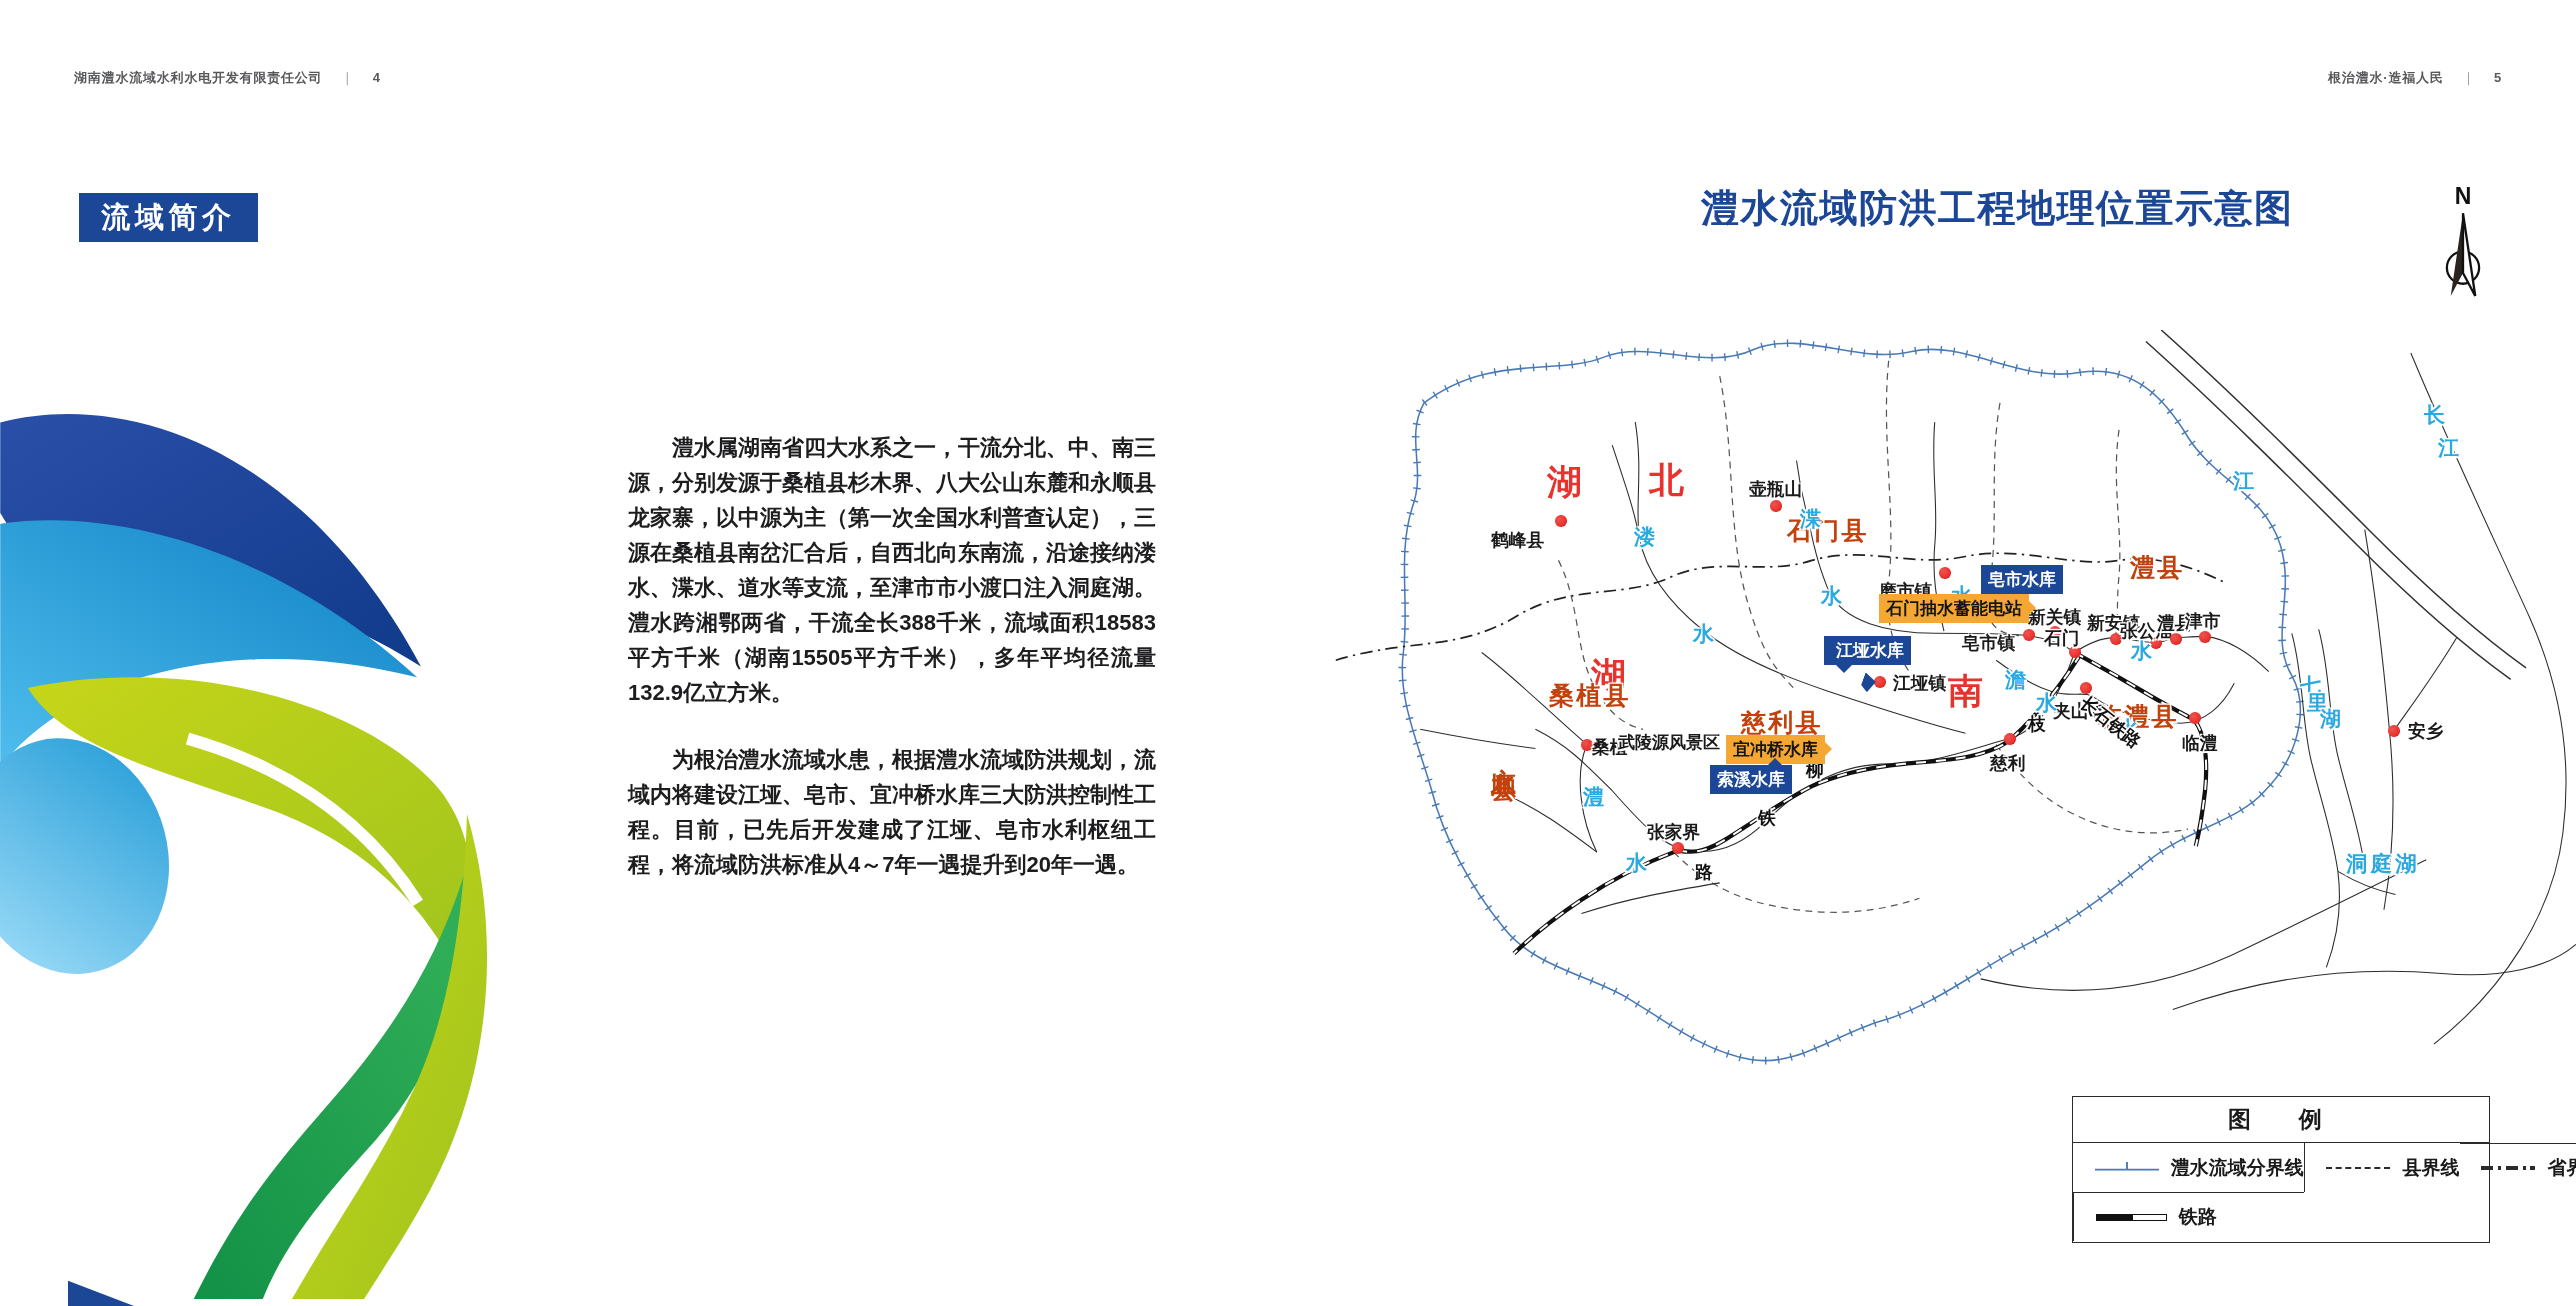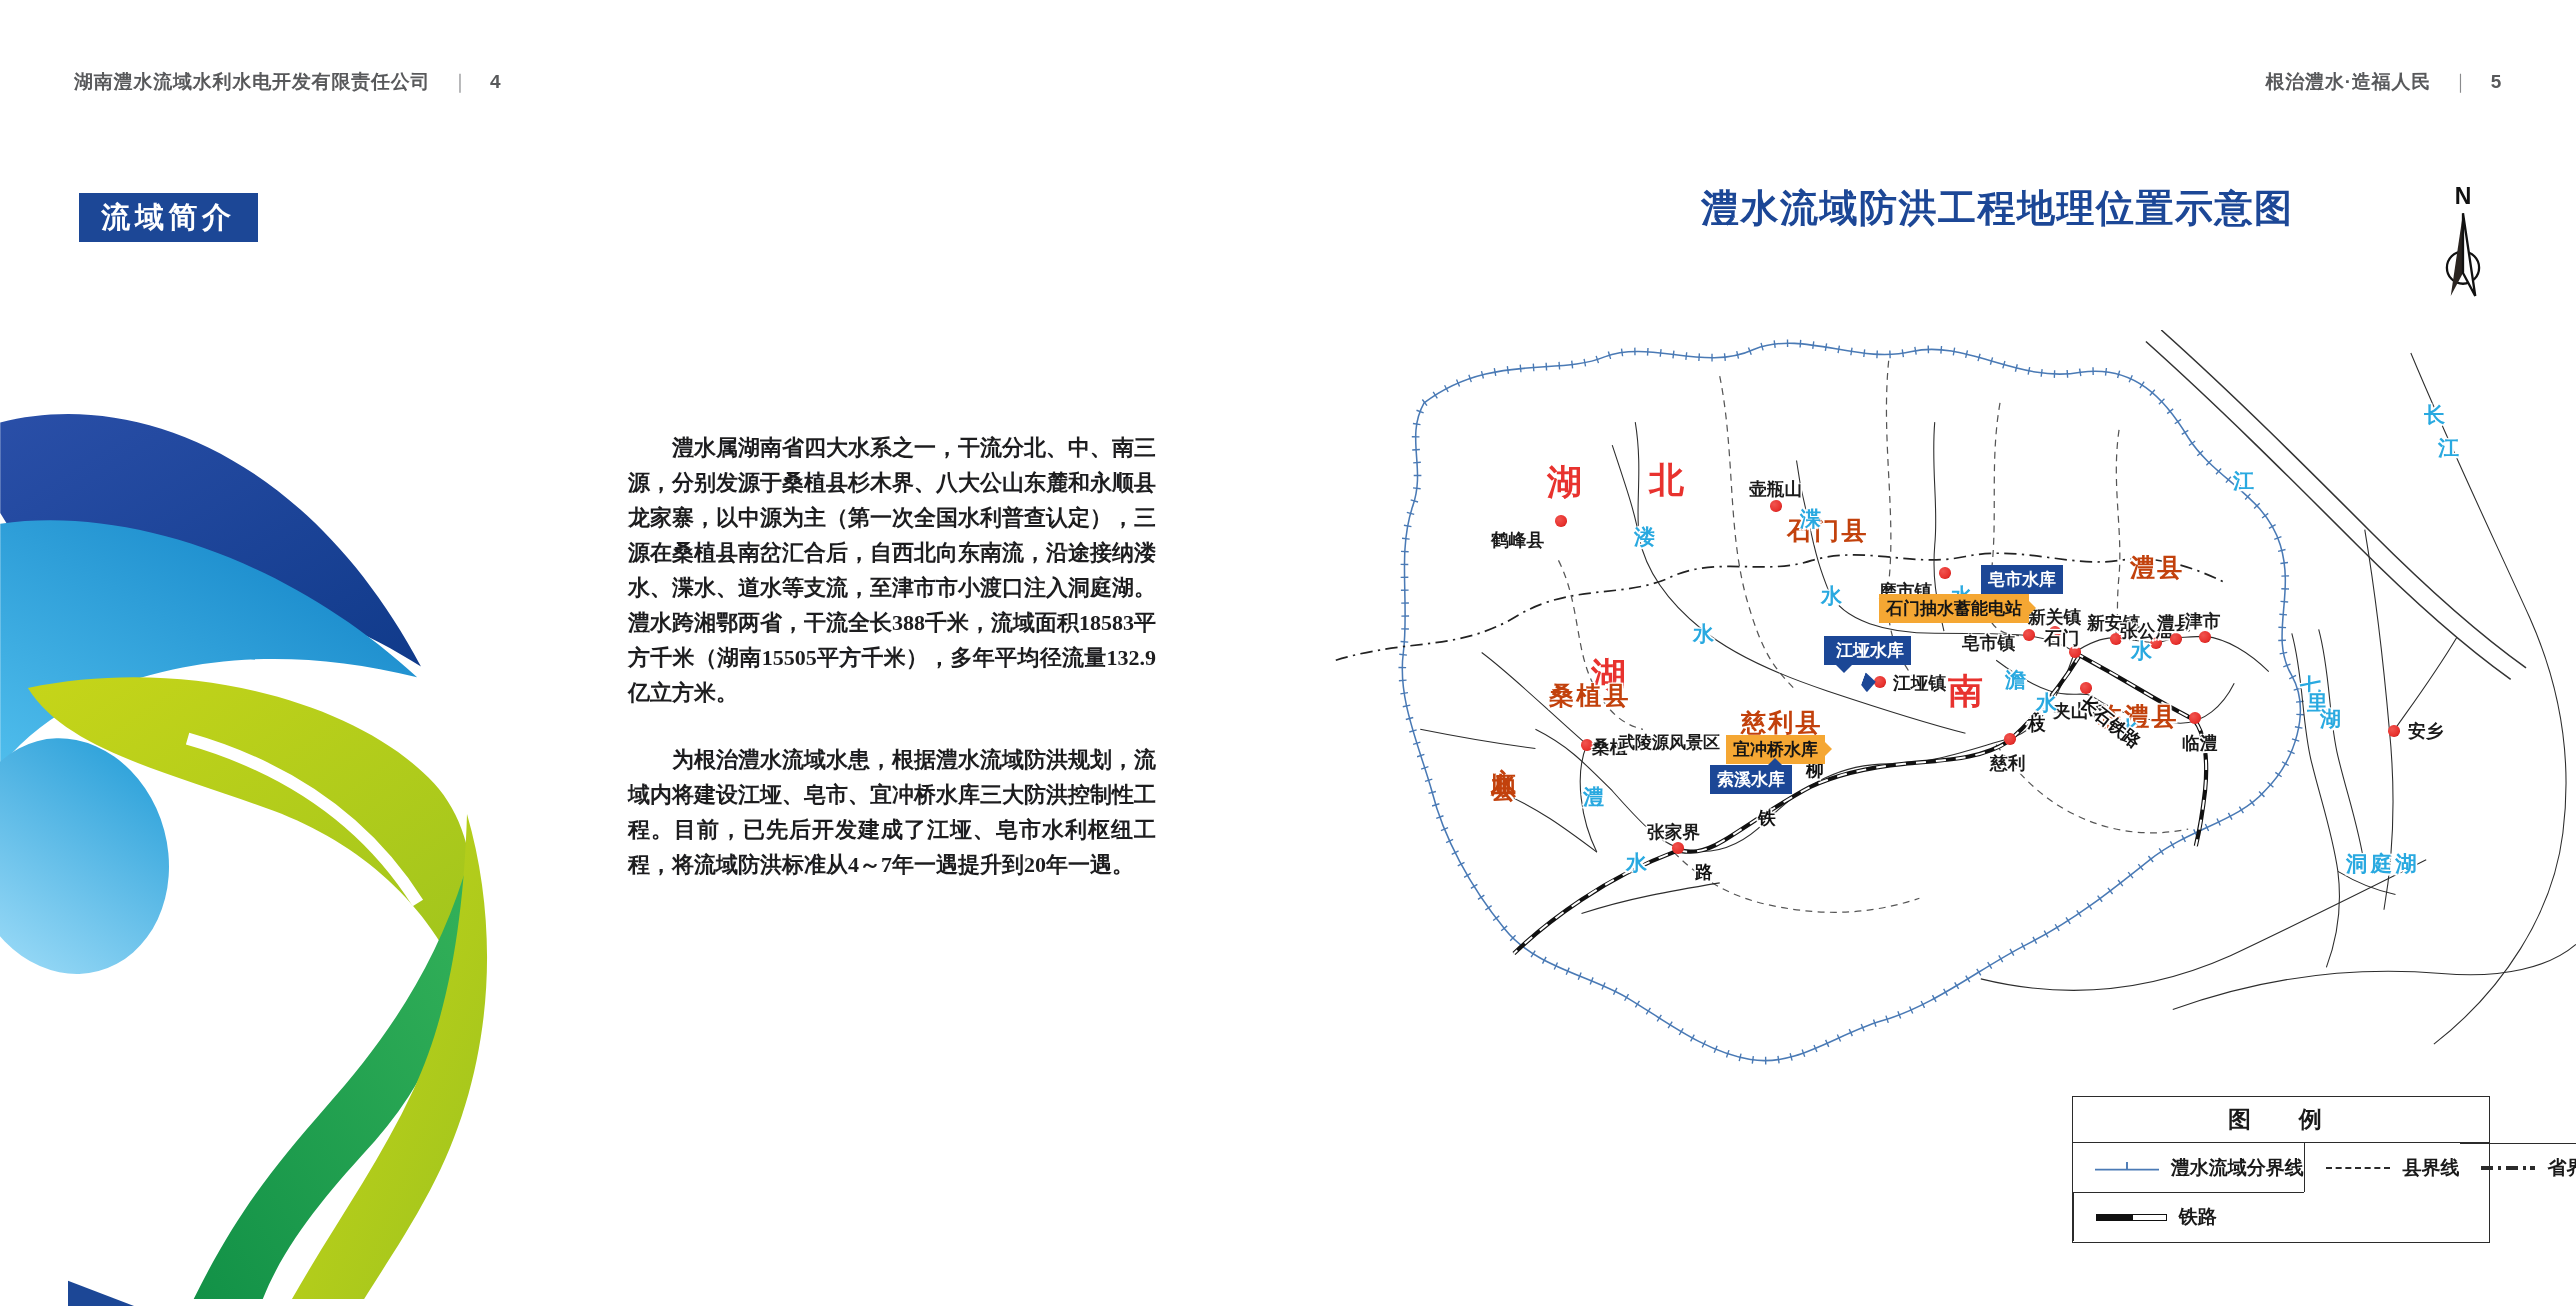--- a/index.html
+++ b/index.html
@@ -1,30 +1,30 @@
 <!DOCTYPE html>
 <html style="font-size:12.3px"><head>
 <meta charset="utf-8">
 <style>
   html,body{margin:0;padding:0;background:#e8e8e8;}
   .page{position:relative;width:2576px;height:1306px;background:#ffffff;overflow:hidden;
         font-family:"Liberation Sans",sans-serif;}
   
-  .hdr{position:absolute;top:69px;font-weight:700;font-size:19px;color:#58595b;letter-spacing:0.8px;white-space:nowrap;}
+  .hdr{position:absolute;top:69px;font-weight:700;font-size:13px;color:#58595b;letter-spacing:0.8px;white-space:nowrap;}
   .hdr-left{left:74px;}
   .hdr-right{right:74px;}
   .hdr .div{margin:0 14px;color:#8a8b8d;font-weight:400;}
   
   .badge{position:absolute;left:79px;top:193px;width:179px;height:49px;background:#1c4796;
          display:flex;align-items:center;justify-content:center;color:#fff;font-size:29px;
          font-weight:700;letter-spacing:4.6px;}
   
   .paras{position:absolute;left:628px;top:430px;width:531px;}
   .paras p{margin:0 3px 32px 0;text-indent:2em;text-align:justify;color:#1d1d1f;
-           font-family:Liberation Serif, serif;font-weight:700;
+           font-family:Liberation Sans, sans-serif;font-weight:700;
            font-size:22px;line-height:35px;}
   
   .map-title{position:absolute;left:1701px;top:183px;font-size:38px;font-weight:700;
              color:#1c4796;letter-spacing:1.5px;white-space:nowrap;}
   .mapwrap{position:absolute;left:1305px;top:330px;width:1271px;height:976px;}
   .mapwrap svg.geo{position:absolute;left:0;top:0;}
   .mlabel{position:absolute;white-space:nowrap;
           text-shadow:-1.5px -1.5px 0 #fff,1.5px -1.5px 0 #fff,-1.5px 1.5px 0 #fff,1.5px 1.5px 0 #fff,0 0 3.8px #fff;}
   .prov{font-size:35px;font-weight:700;color:#e8322e;letter-spacing:1.5px;}
   .county{font-size:25px;font-weight:700;color:#c2410c;letter-spacing:2.3px;}

